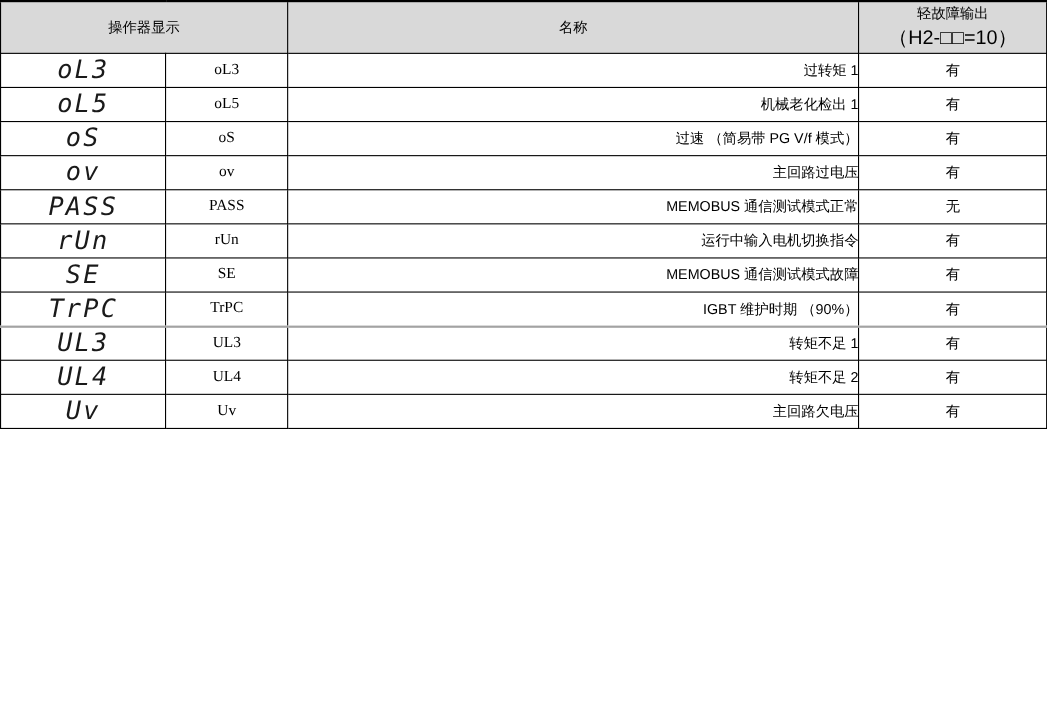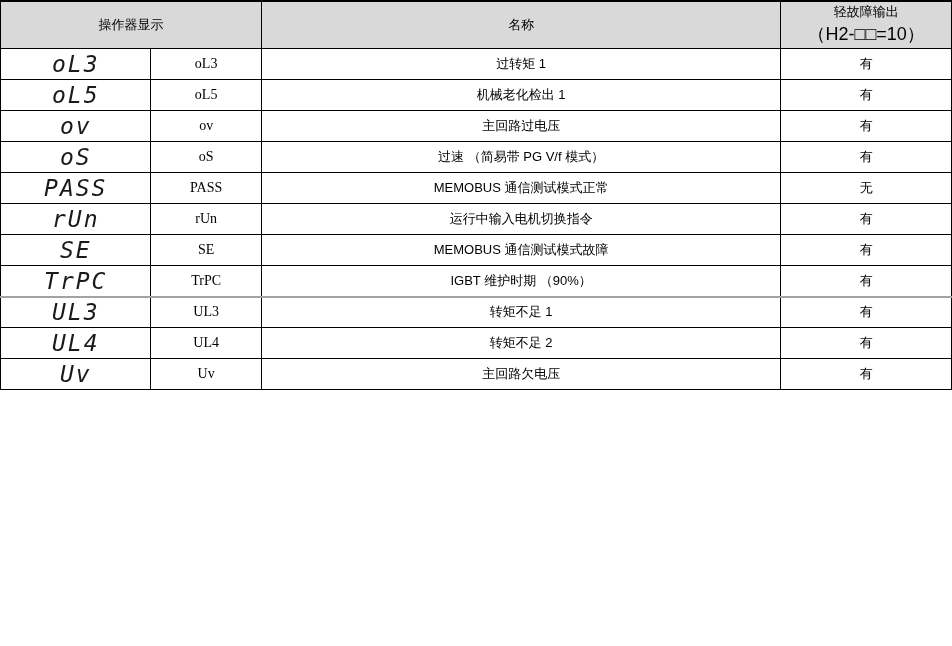--- a/index.html
+++ b/index.html
@@ -50,21 +50,21 @@
     letter-spacing: 2px;
     font-style: italic;
     color: #1a1a1a;
   }
   td.cell-code {
     text-align: center;
     font-family: "Liberation Serif", serif;
     font-size: 14px;
   }
   td.cell-name {
-    text-align: center;
+    text-align: right;
     padding-left: 12px;
     font-size: 13px;
     margin-left: 24px;
   }
   td.cell-out {
     text-align: center;
     font-size: 13px;
   }
   
   tbody tr.thick-top > td { border-top: 2px solid #a3a3a3; }
@@ -98,29 +98,29 @@
         <td class="cell-name">过转矩 1</td>
         <td class="cell-out">有</td>
       </tr>
       <tr>
         <td class="cell-disp">oL5</td>
         <td class="cell-code">oL5</td>
         <td class="cell-name">机械老化检出 1</td>
         <td class="cell-out">有</td>
       </tr>
       <tr>
+        <td class="cell-disp">oS</td>
+        <td class="cell-code">oS</td>
+        <td class="cell-name">过速 （简易带 PG V/f 模式）</td>
+        <td class="cell-out">有</td>
+      </tr>
+      <tr>
         <td class="cell-disp">ov</td>
         <td class="cell-code">ov</td>
         <td class="cell-name">主回路过电压</td>
-        <td class="cell-out">有</td>
-      </tr>
-      <tr>
-        <td class="cell-disp">oS</td>
-        <td class="cell-code">oS</td>
-        <td class="cell-name">过速 （简易带 PG V/f 模式）</td>
         <td class="cell-out">有</td>
       </tr>
       <tr>
         <td class="cell-disp">PASS</td>
         <td class="cell-code">PASS</td>
         <td class="cell-name">MEMOBUS 通信测试模式正常</td>
         <td class="cell-out">无</td>
       </tr>
       <tr>
         <td class="cell-disp">rUn</td>

